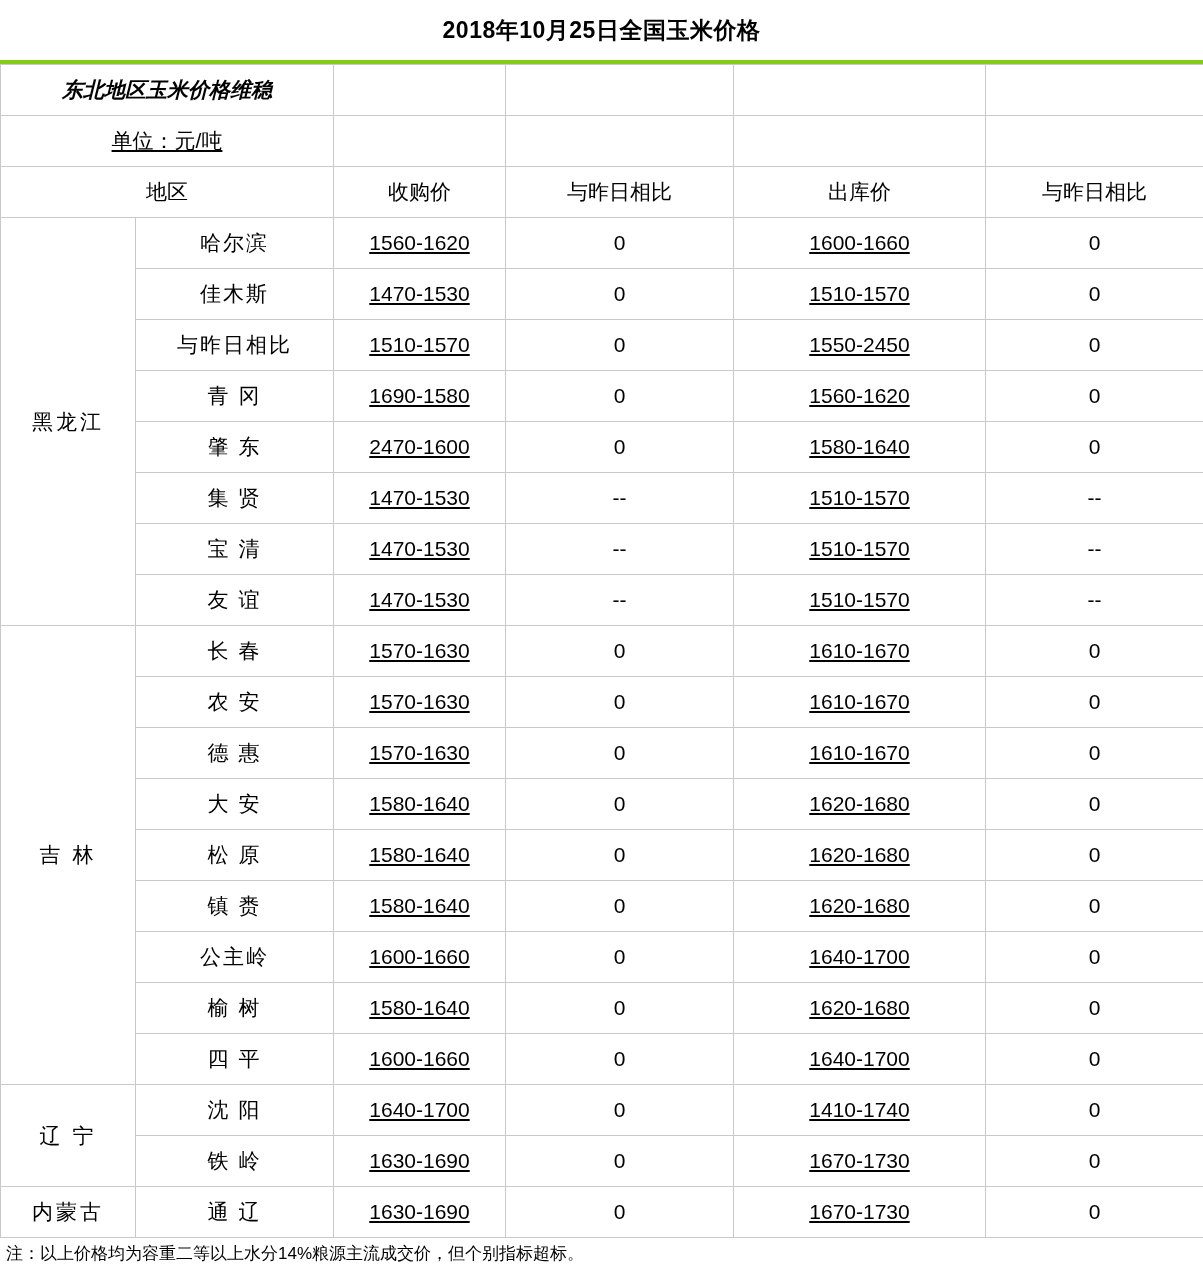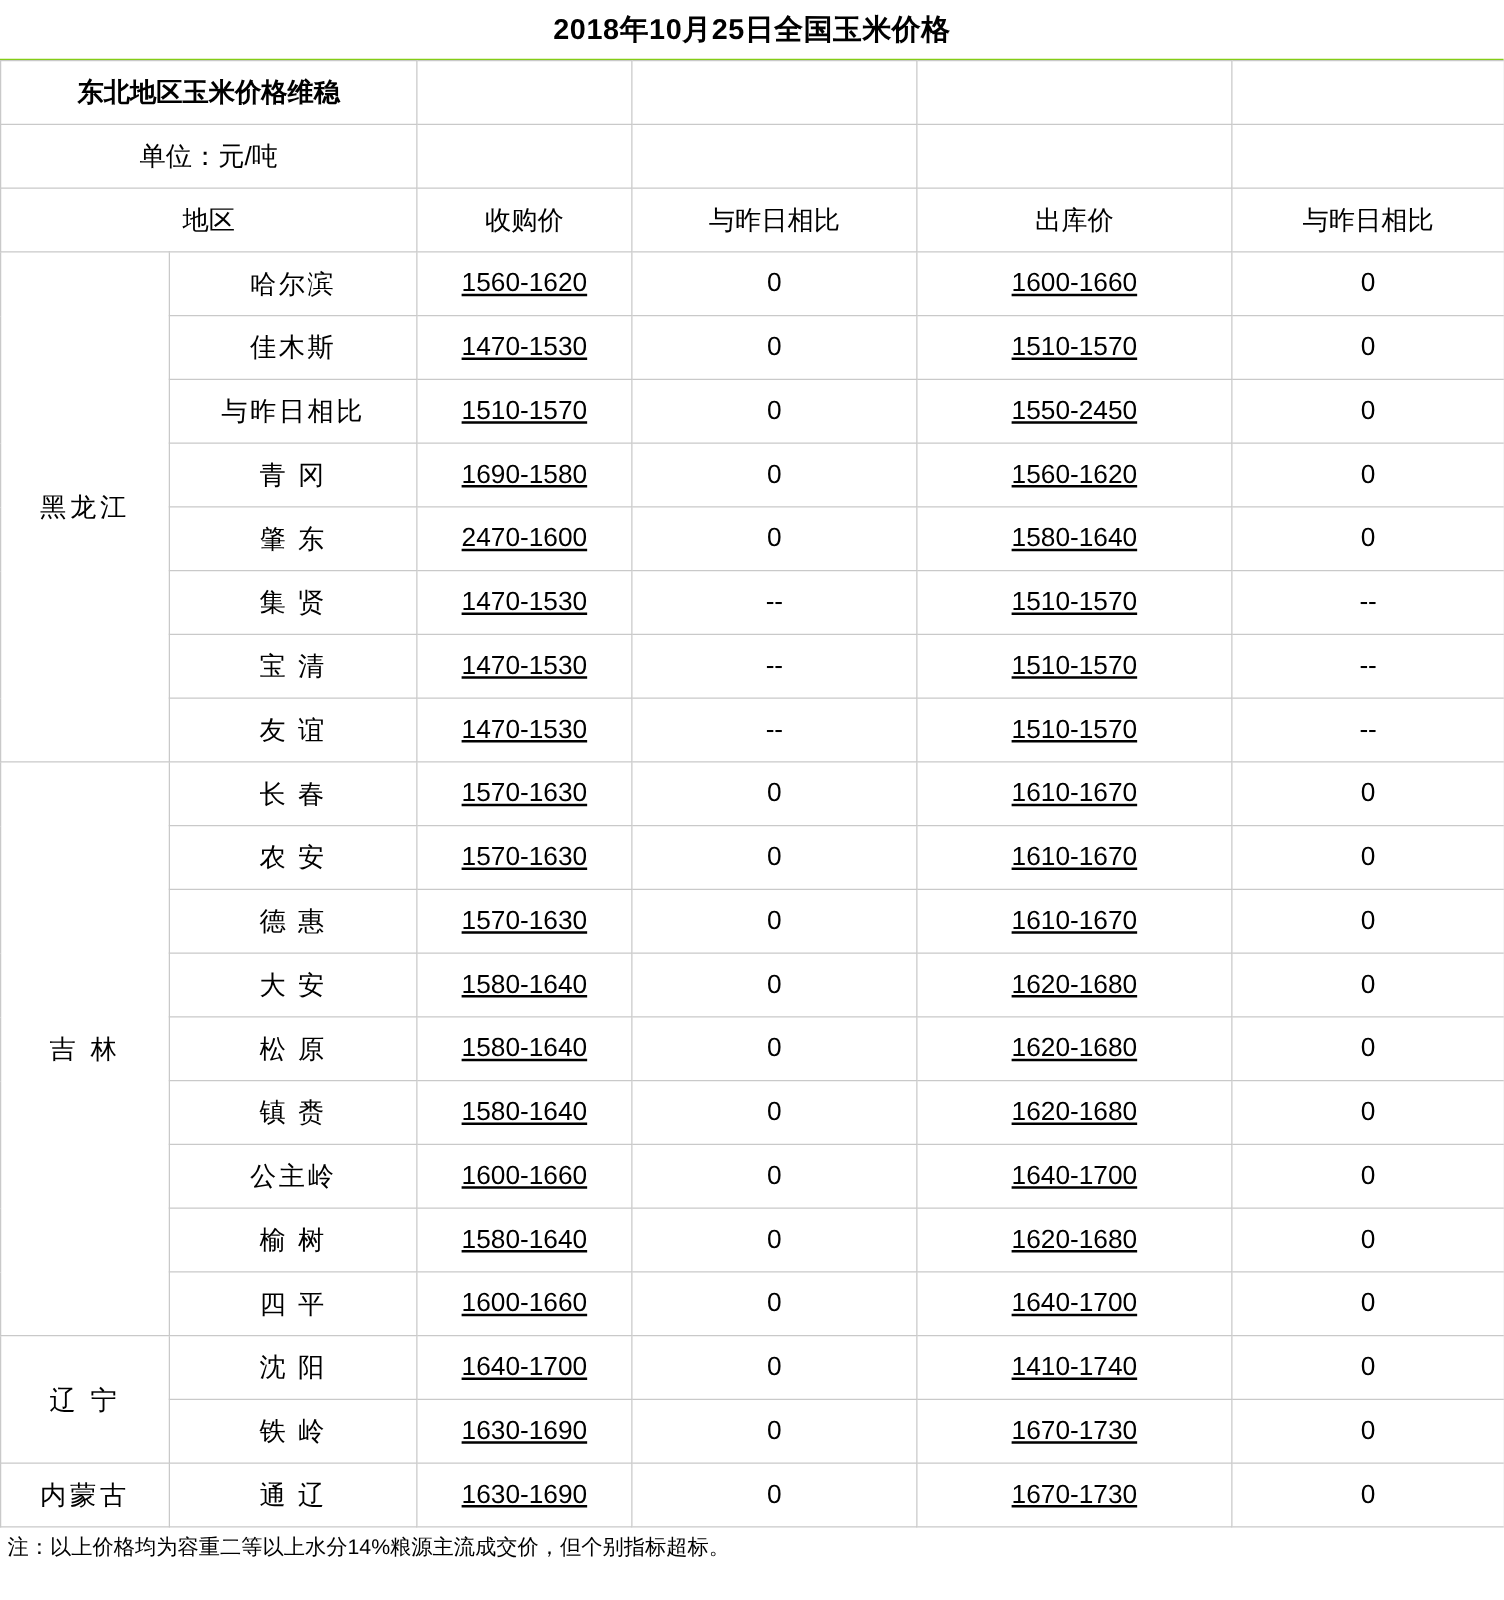--- a/index.html
+++ b/index.html
@@ -15,25 +15,25 @@
     overflow: hidden;
   }
   .sheet {
     width: 1203px;
     height: 1280px;
     box-sizing: border-box;
     display: flex;
     flex-direction: column;
   }
   .title-row {
-    height: 48px;
+    height: 64px;
     display: flex;
     align-items: center;
     justify-content: center;
-    border-bottom: 1px solid #84cc16;
+    border-bottom: 4px solid #84cc16;
     box-sizing: border-box;
   }
   .title-row .title-text {
     font-size: 23px;
     font-weight: bold;
     letter-spacing: 0.5px;
   }
   table.grid {
     border-collapse: collapse;
     table-layout: fixed;
@@ -47,26 +47,28 @@
     font-size: 21px;
     padding: 0;
     height: 51px;
   }
   td.subtitle {
     text-align: left;
     padding-left: 6px;
     font-size: 24px;
     font-weight: bold;
     height: 44px;
+    font-style: italic;
   }
   td.unit {
     text-align: left;
     padding-left: 6px;
     font-size: 21px;
     height: 43px;
+    text-decoration: underline;
   }
   td.blank {
     background: #ffffff;
   }
   td.header-cell {
     font-size: 22px;
     height: 48px;
   }
   td.province {
     font-size: 22px;

